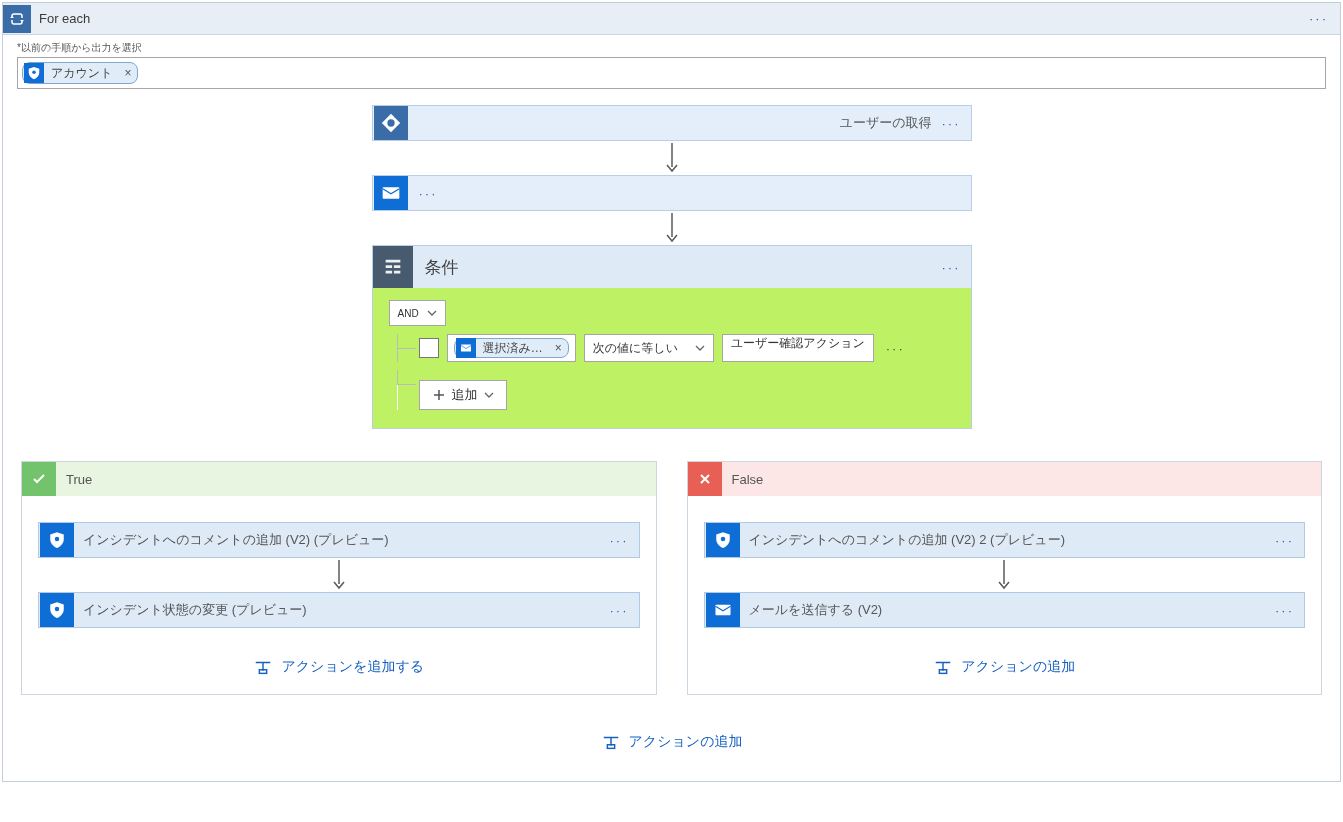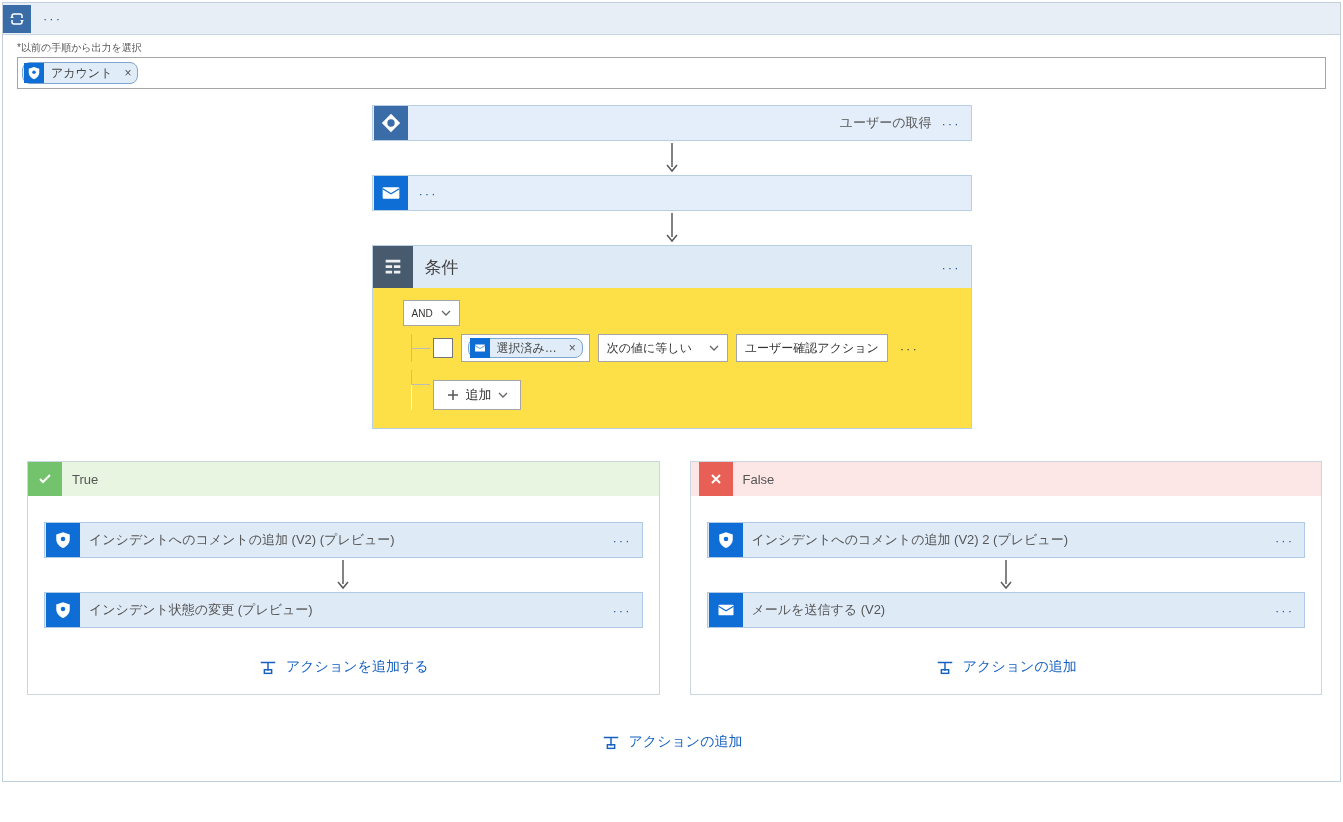--- a/index.html
+++ b/index.html
@@ -108,22 +108,22 @@
   }
   .cond-header .c-icon {
     background: #475a6e;
     width: 40px; height: 42px;
     display: flex; align-items: center; justify-content: center;
   }
   .cond-header .c-title {
     flex: 1; padding-left: 12px; font-size: 17px; color: #444;
   }
   .cond-body {
-    background: #fde047;
-    padding: 12px 30px 18px 30px;
+    background: #bef264;
+    padding: 12px 30px 18px 16px;
   }
   .and-btn {
     border: 1px solid #a6a6a6;
     background: #fff;
     height: 26px;
     padding: 0 8px;
     font-size: 10px;
     display: inline-flex;
     align-items: center;
     gap: 8px;
@@ -188,56 +188,55 @@
     background: #fff;
     cursor: pointer;
   }
   .field-text {
     border: 1px solid #a6a6a6;
     height: 28px;
     min-width: 140px;
     padding: 0 8px;
     font-size: 12px;
     display: inline-flex;
-    align-items: center;
     background: #fff;
   }
   .row-dots { color: #444; padding: 0 4px; cursor: pointer; letter-spacing: 2px; }
   .add-btn {
     border: 1px solid #a6a6a6;
     background: #fff;
     height: 30px;
     padding: 0 12px;
     display: inline-flex;
     align-items: center;
     gap: 6px;
     font-size: 13px;
     color: #333;
     cursor: pointer;
     margin-top: 10px;
   }
   .branches {
     display: flex;
     gap: 30px;
-    margin: 16px 18px 0 24px;
+    margin: 16px 18px 0 18px;
   }
   .branch {
     flex: 1;
     border: 1px solid #ccd6e0;
     background: #fff;
     padding-bottom: 18px;
   }
   .branch-header {
     height: 34px;
     display: flex;
     align-items: center;
     padding-right: 10px;
   }
   .branch-header.true { background: #e7f5e1; }
-  .branch-header.false { background: #fde7e6; padding-left: 8px; }
+  .branch-header.false { background: #fde7e6; }
   .bh-icon {
     width: 34px; height: 34px;
     display: flex; align-items: center; justify-content: center;
   }
   .bh-icon.true { background: #73c36c; }
   .bh-icon.false { background: #e86055; }
   .bh-title { padding-left: 10px; color: #555; font-size: 13px; }
   .branch-body {
     display: flex;
     flex-direction: column;
@@ -281,20 +280,21 @@
 <body>
 
 <div class="outer">
   <div class="outer-header">
     <div class="icon-box">
       <svg width="16" height="16" viewBox="0 0 16 16">
           <path fill="none" stroke="#fff" stroke-width="1.5" d="M3 7V5a2 2 0 012-2h6a2 2 0 012 2v2m0 2v2a2 2 0 01-2 2H5a2 2 0 01-2-2V9"></path>
           <path fill="#fff" d="M1 7l2-2 2 2zM15 9l-2 2-2-2z"></path>
         </svg>
     </div>
+    <span class="title">For each</span>
     <span class="dots">···</span>
   </div>
 
   <div class="label-row">*以前の手順から出力を選択</div>
   <div class="input-box">
     <span class="token">
       <span class="tk-icon">
         <svg width="14" height="14" viewBox="0 0 16 16">
             <path fill="#fff" d="M8 1l6 2v4c0 4-3 7-6 8-3-1-6-4-6-8V3z"></path>
             <circle cx="8" cy="7" r="2" fill="#0f6ed6"></circle>

